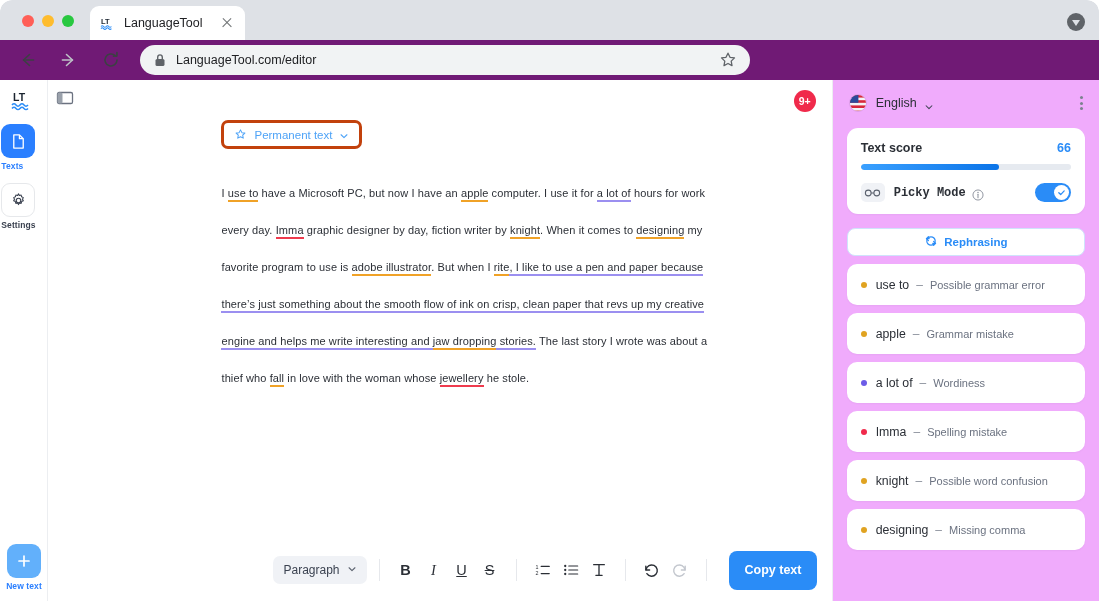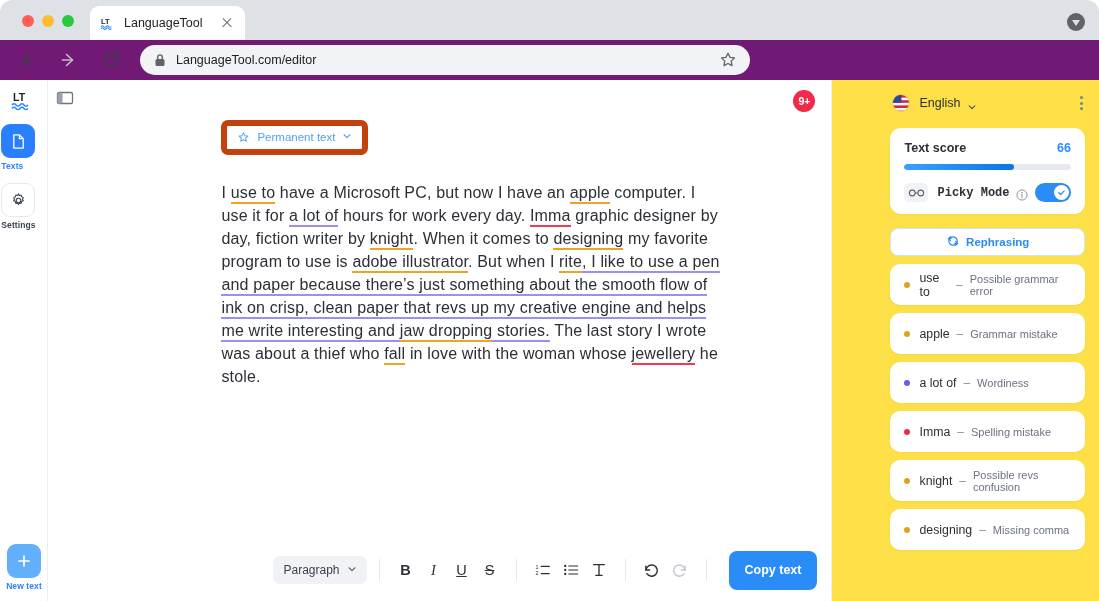--- a/index.html
+++ b/index.html
@@ -118,29 +118,29 @@
   .panel-toggle-col { width: 36px; padding-top: 8px; display: flex; justify-content: center; }
   .panel-toggle { width: 22px; height: 22px; }
 
   
   .editor {
     flex: 1 1 auto; height: 521px; position: relative; background: #ffffff;
     display: flex; flex-direction: column;
   }
   .editor-inner { padding: 40px 110px 0 138px; flex: 1 1 auto; }
   .chip {
-    display: inline-flex; align-items: flex-start; gap: 7px;
-    border: 6px solid #c2410c; border-radius: 7px; padding: 5px 10px;
+    display: inline-flex; align-items: flex-end; gap: 7px;
+    border: 3px solid #c2410c; border-radius: 7px; padding: 5px 10px;
     color: #4ea3f7; font-size: 11.5px;
   }
   .chip .star-ic { width: 13px; height: 13px; }
   .chip .chev { width: 10px; height: 10px; }
 
   .doc {
-    margin-top: 26px; font-size: 16px; line-height: 23px; color: #2b2f36;
+    margin-top: 26px; font-size: 11px; line-height: 37px; color: #2b2f36;
     max-width: 505px; letter-spacing: .01em;
   }
   .u-orange { border-bottom: 2px solid #f0a227; padding-bottom: 1px; }
   .u-red    { border-bottom: 2px solid #ef3b4e; padding-bottom: 1px; }
   .u-purple { border-bottom: 2px solid #9b8ff0; padding-bottom: 1px; }
 
   .bottombar {
     height: 62px; display: flex; align-items: center; padding: 0 0 0 190px; gap: 0;
   }
   .para-sel {
@@ -162,22 +162,22 @@
   
   .badge9 {
     position: absolute; right: 16px; top: 10px; width: 22px; height: 22px;
     border-radius: 50%; background: #f02a4b; color: #fff;
     display: flex; align-items: center; justify-content: center;
     font-size: 10.5px; font-weight: 700;
   }
 
   
   .side {
-    width: 269px; height: 521px; background: #fde047;
-    border-left: 1px solid #eceef1; position: relative; overflow: hidden; padding-left: 44px;
+    width: 269px; height: 521px; background: #f0abfc;
+    border-left: 1px solid #eceef1; position: relative; overflow: hidden;
   }
   .side-head {
     height: 46px; display: flex; align-items: center; padding: 0 16px;
   }
   .flag {
     width: 18px; height: 18px; border-radius: 50%; overflow: hidden; position: relative;
     margin-right: 9px; flex: 0 0 auto; border: 1px solid rgba(0,0,0,.08);
   }
   .lang { font-size: 12.5px; color: #2b2f36; }
   .chev-sm { width: 10px; height: 10px; margin-left: 7px; }
@@ -533,21 +533,21 @@
           <div class="sugg">
             <span class="bullet" style="background: rgb(240, 42, 75);"></span>
             <span class="word">Imma</span>
             <span class="dash">–</span>
             <span class="cat">Spelling mistake</span>
           </div>
           <div class="sugg">
             <span class="bullet" style="background: rgb(224, 163, 33);"></span>
             <span class="word">knight</span>
             <span class="dash">–</span>
-            <span class="cat">Possible revs confusion</span>
+            <span class="cat">Possible word confusion</span>
           </div>
           <div class="sugg">
             <span class="bullet" style="background: rgb(224, 163, 33);"></span>
             <span class="word">designing</span>
             <span class="dash">–</span>
             <span class="cat">Missing comma</span>
           </div>
         </div>
     </div>
 

